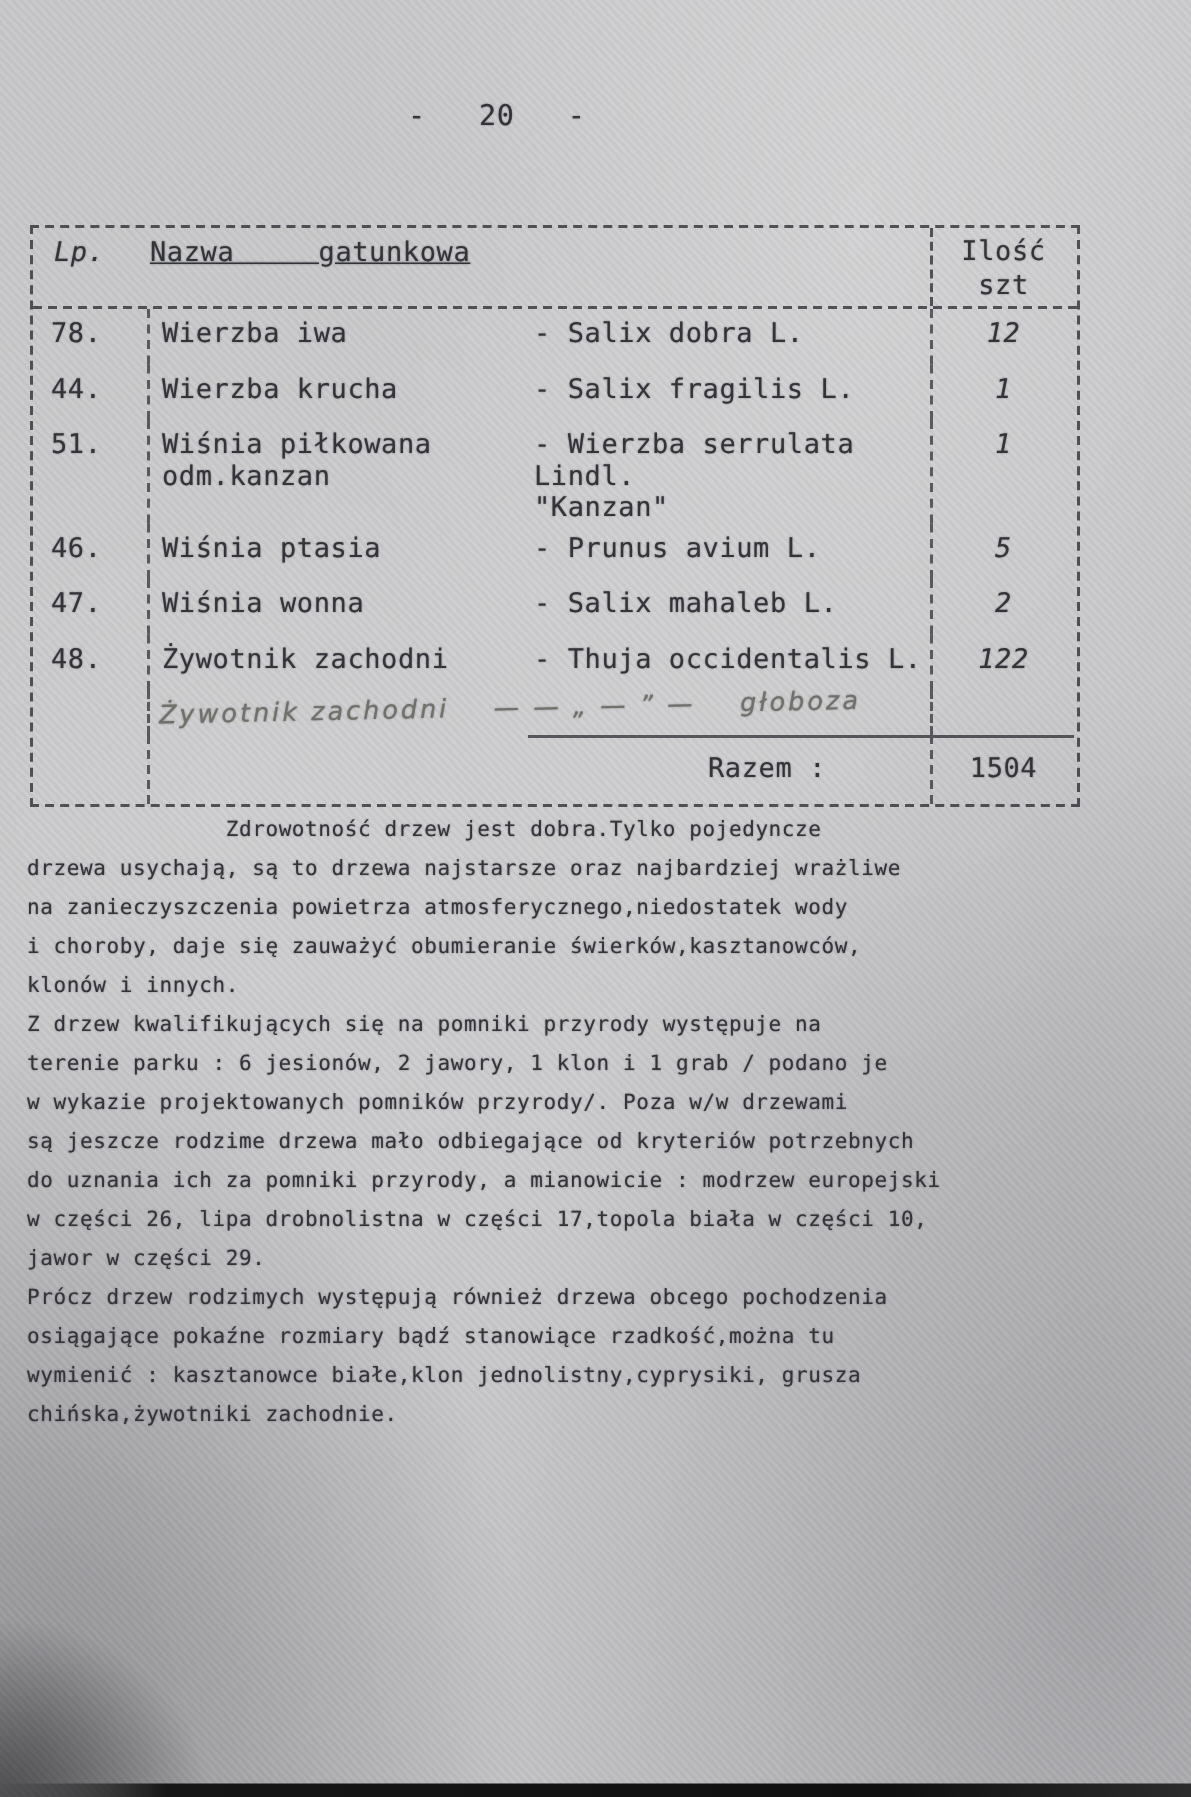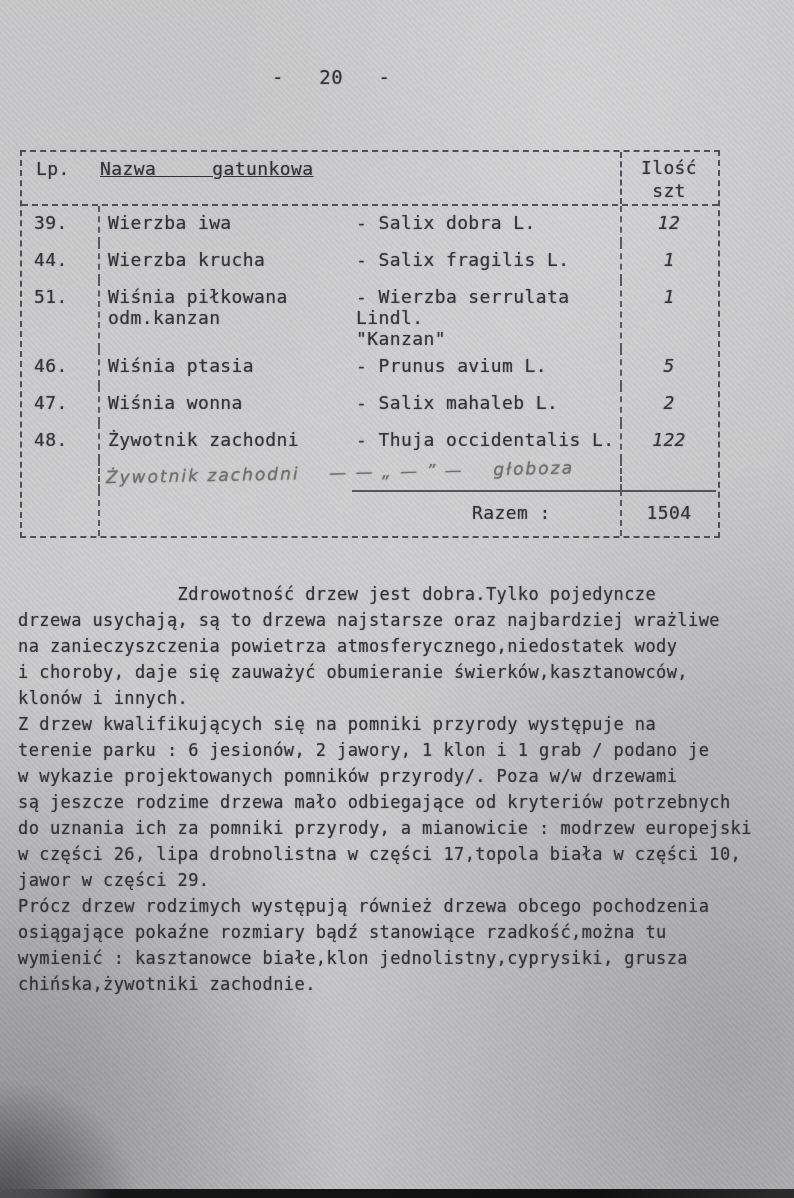--- a/index.html
+++ b/index.html
@@ -35,21 +35,21 @@
     position:absolute;left:20px;top:150px;width:700px;
     border:2px dashed rgba(45,45,52,.78);
     font-size:18px;
     box-sizing:border-box;
   }
   .t-header{
     display:grid;grid-template-columns:78px 520px 96px;
     border-bottom:2px dashed rgba(45,45,52,.78);
     min-height:52px;
   }
-  .h-lp{padding:6px 0 0 14px;}
+  .h-lp{padding:6px 0 0 14px;font-style:italic;}
   .h-name{padding-top:6px;white-space:pre;text-decoration:underline;}
   .h-count{border-left:2px dashed rgba(45,45,52,.78);text-align:center;padding-top:4px;line-height:23px;}
   .t-row{
     display:grid;grid-template-columns:78px 252px 268px 96px;
     min-height:37px;
   }
   .cell-lp{border-right:2px dashed rgba(45,45,52,.72);padding:6px 0 0 12px;box-sizing:border-box;}
   .cell-name{padding:6px 0 0 8px;white-space:pre-line;}
   .cell-latin{padding:6px 0 0 4px;white-space:pre-line;}
   .cell-count{border-left:2px dashed rgba(45,45,52,.72);text-align:center;padding-top:6px;box-sizing:border-box;font-style:italic;}
@@ -78,22 +78,22 @@
     border-top:2px solid rgba(45,45,52,.75);
     padding:10px 0 8px 120px;
   }
   .tt-value{
     border-top:2px solid rgba(45,45,52,.75);
     border-left:2px dashed rgba(45,45,52,.72);
     text-align:center;padding-top:10px;box-sizing:border-box;
   }
   
   .body-text{
-    position:absolute;left:18px;top:581px;width:760px;
-    font-size:17px;line-height:26px;
+    position:absolute;left:18px;top:540px;width:760px;
+    font-size:14px;line-height:26px;
     white-space:pre-wrap;
   }
   
   .bottom-edge{
     position:absolute;left:0;bottom:0;width:100%;height:9px;
     background:linear-gradient(to right, rgba(15,15,15,0) 0%, #161616 14%, #101010 75%, #2c2c2c 100%);
   }
   .corner-shadow{
     position:absolute;left:0;bottom:0;width:140px;height:120px;
     background:radial-gradient(ellipse at 0% 100%, rgba(20,20,22,.55), transparent 70%);
@@ -111,21 +111,21 @@
     <div class="t-header">
       <div class="h-lp">Lp.</div>
       <div class="h-name">Nazwa     gatunkowa</div>
       <div class="h-count">
         <div>Ilość</div>
         <div>szt</div>
       </div>
     </div>
 
     <div class="t-row">
-      <div class="cell-lp">39.</div>
+      <div class="cell-lp">78.</div>
       <div class="cell-name">Wierzba iwa</div>
       <div class="cell-latin">- Salix dobra L.</div>
       <div class="cell-count">12</div>
     </div>
 
     <div class="t-row">
       <div class="cell-lp">44.</div>
       <div class="cell-name">Wierzba krucha</div>
       <div class="cell-latin">- Salix fragilis L.</div>
       <div class="cell-count">1</div>

